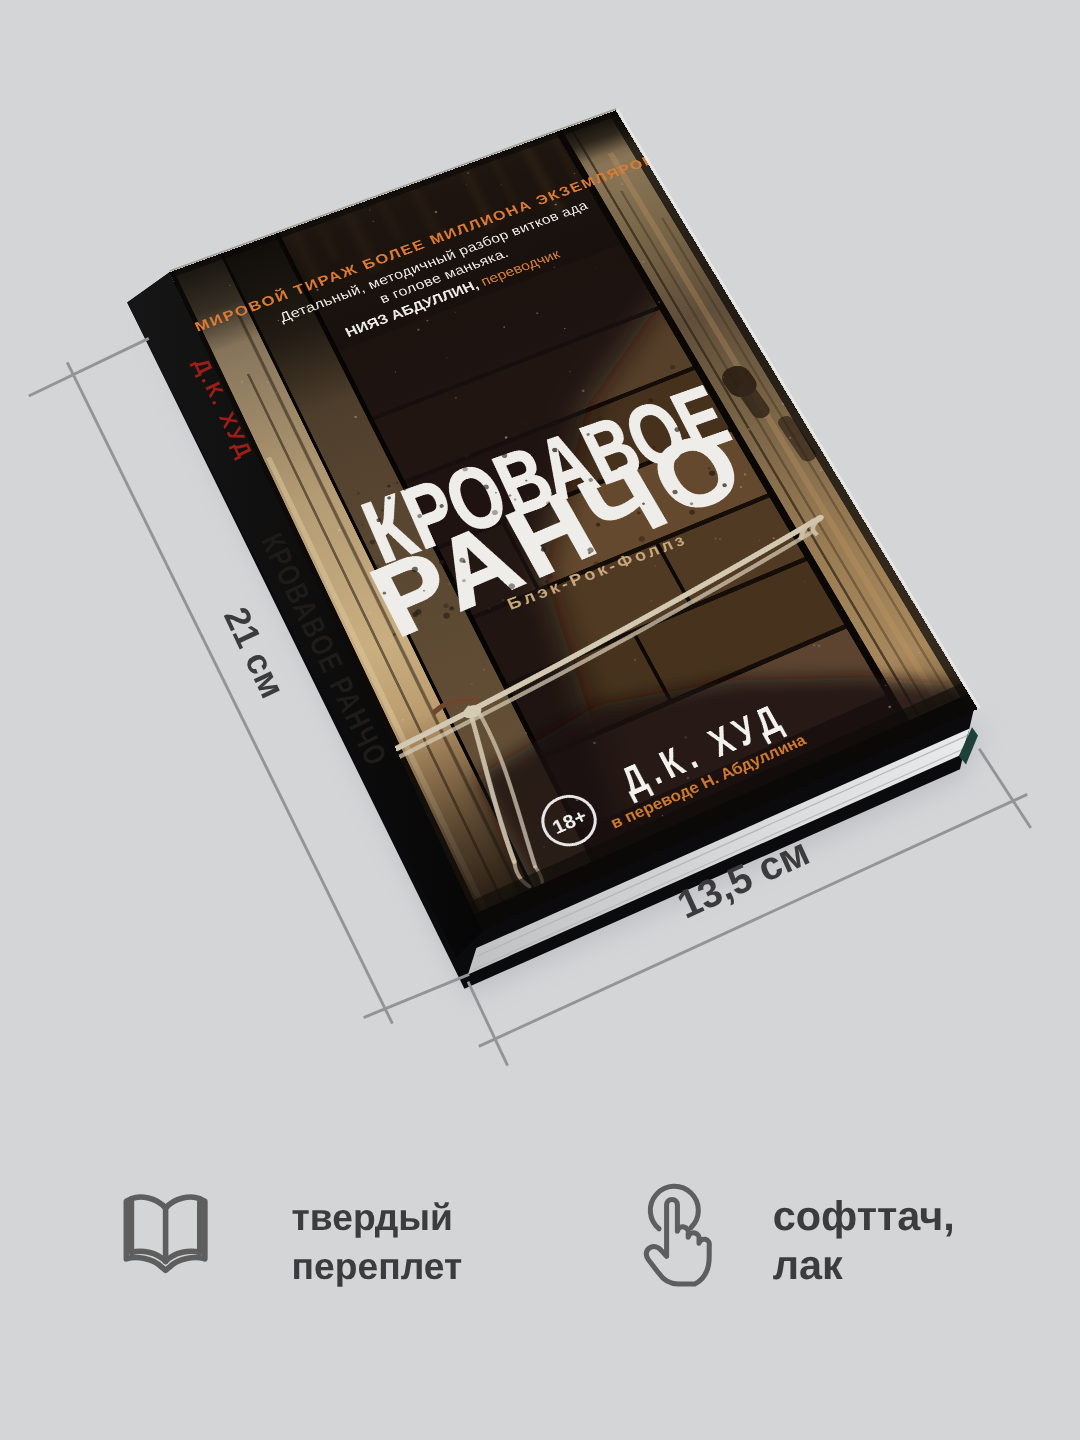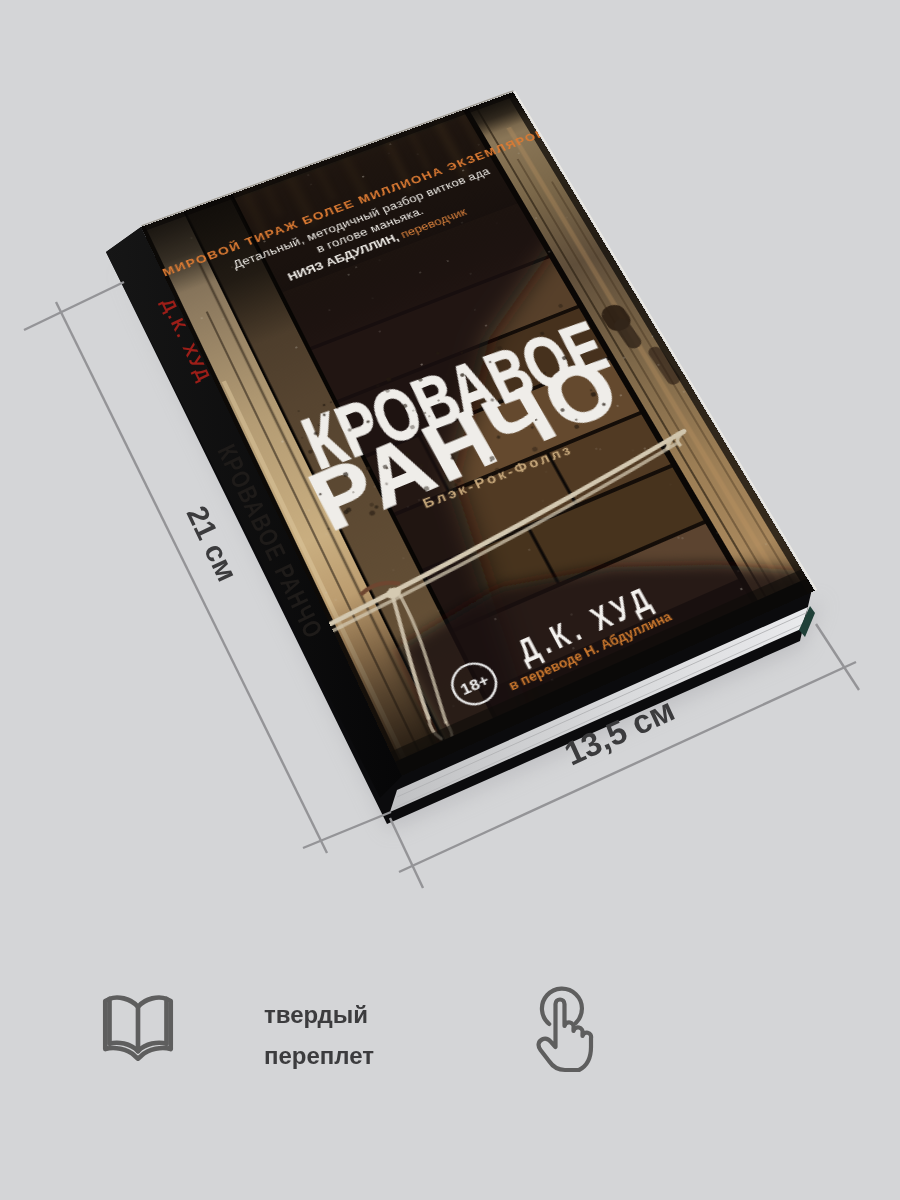--- a/index.html
+++ b/index.html
@@ -426,23 +426,24 @@
 </div>
 
 <svg width="76" height="74" viewBox="0 0 72 70" style="position:absolute;left:100px;top:991px">
   <g fill="none" stroke="#5e5e5e" stroke-width="4.4" stroke-linejoin="round" stroke-linecap="round">
     <path d="M36,15 C29,6.5 16,4.5 9,7.5 L9,50 C16.5,47.5 29,49.5 36,57 C43,49.5 55.5,47.5 63,50 L63,7.5 C56,4.5 43,6.5 36,15 Z"></path>
     <path d="M36,15 L36,57"></path>
     <path d="M9,7.5 L5,9.5 L5,55 C13,52.5 26,54.5 33,61.5 L36,64 L39,61.5 C46,54.5 59,52.5 67,55 L67,9.5 L63,7.5"></path>
   </g>
 </svg>
 
-<div style="position:absolute;left:243px;top:994px;font-family:'Liberation Sans',sans-serif;font-size:24px;font-weight:bold;color:#3c3c3e;line-height:41px;margin-left:21px;">твердый<br>переплет</div>
+<div style="position:absolute;left:243px;top:994px;font-family:'Liberation Sans',sans-serif;font-size:31px;font-weight:bold;color:#3c3c3e;line-height:41px;">твердый<br>переплет</div>
 
 <svg width="62" height="102" viewBox="0 0 62 102" style="position:absolute;left:534px;top:983px">
   <g fill="none" stroke="#5e5e5e" stroke-width="4.2" stroke-linejoin="round" stroke-linecap="round">
     <path d="M15.2,41 A20,20 0 1 1 41.8,40"></path>
     <path d="M21.5,53 L21.5,21 A4.5,4.5 0 0 1 30.5,21 L30.5,43 A4.5,4.5 0 0 1 39.5,45 L39.5,48 A4.5,4.5 0 0 1 48.5,50 L48.5,53 A4.3,4.3 0 0 1 57,55 L57,64 C57,75 53,83 45,87 L31,87 C24,87 19,84 15,78 L6.5,67 C3.5,63 4,58.5 8,56.5 C11,55 14.5,56 17,59 L21.5,64 Z"></path>
   </g>
 </svg>
 
+<div style="position:absolute;left:644px;top:994px;font-family:'Liberation Sans',sans-serif;font-size:34.5px;font-weight:bold;color:#3c3c3e;line-height:41px;">софттач,<br>лак</div>
 
 </div>
 
 </body></html>

